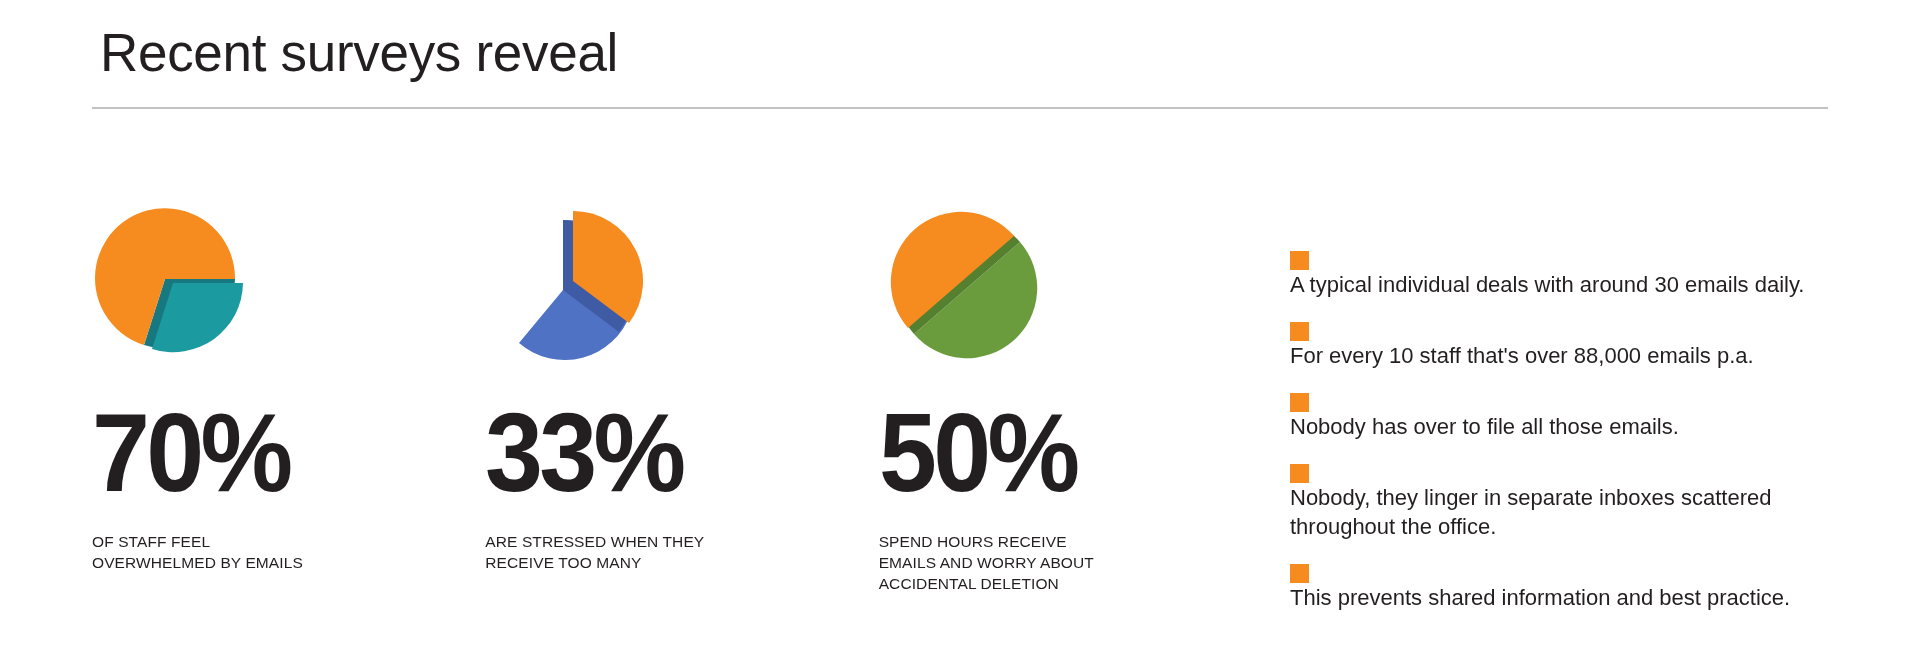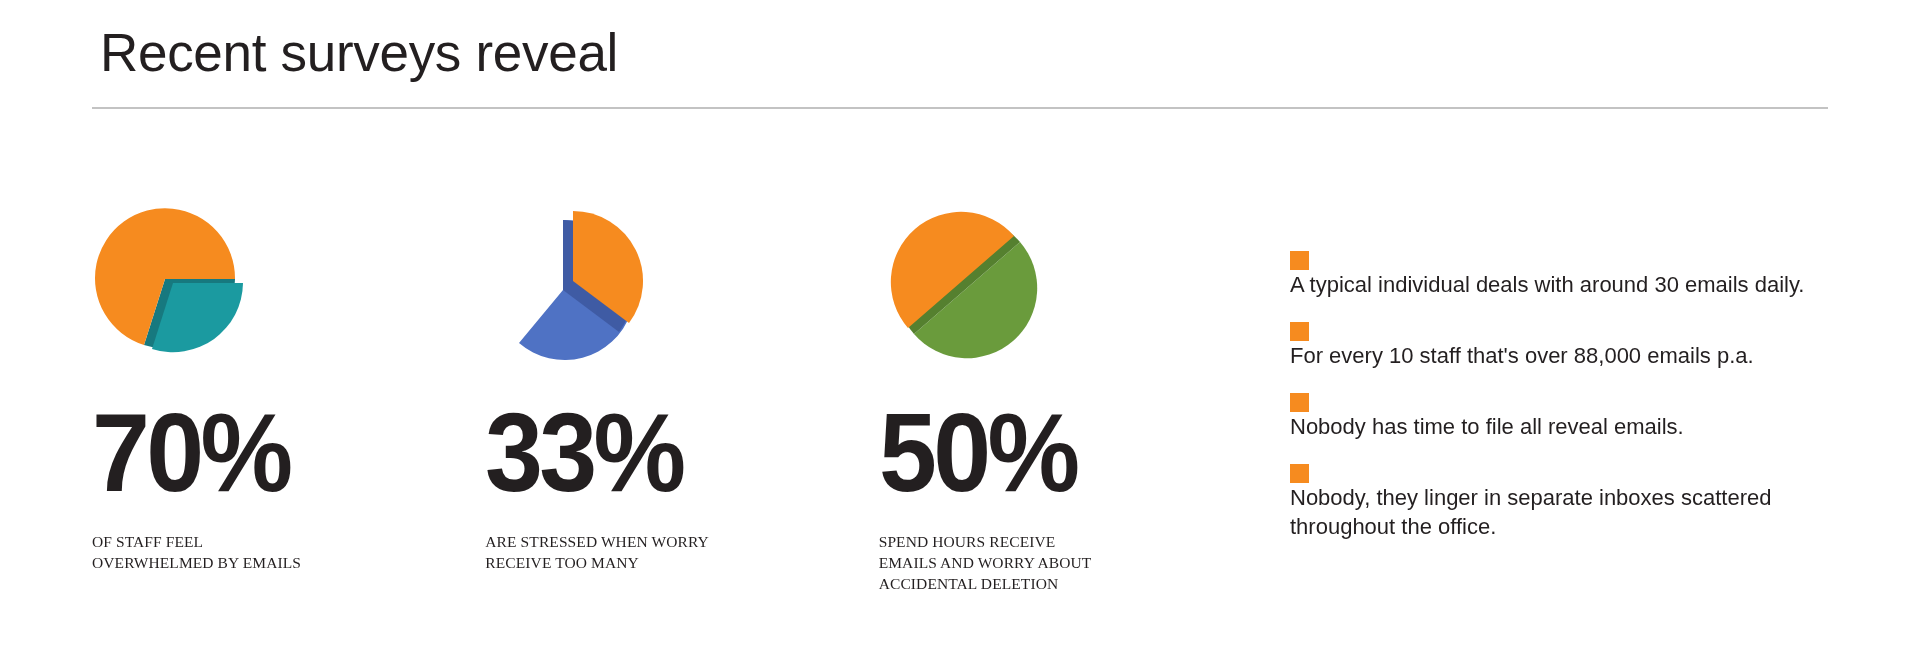--- a/index.html
+++ b/index.html
@@ -70,21 +70,21 @@
     font-size: 112px;
     line-height: 112px;
     letter-spacing: -4px;
     color: #231f20;
     margin: 22px 0 0 0;
     transform: scaleX(0.93);
     transform-origin: left center;
     white-space: nowrap;
   }
   .stat-caption {
-    font-family: Liberation Serif, serif;
+    font-family: Liberation Sans, sans-serif;
     font-weight: 400;
     font-size: 15.5px;
     line-height: 21px;
     letter-spacing: 0.1px;
     color: #231f20;
     margin-top: 22px;
     max-width: 280px;
     white-space: pre-line;
   }
 
@@ -148,21 +148,21 @@
       <svg width="200" height="185" viewBox="0 0 200 185" aria-hidden="true">
 
         <path fill="#4f72c4" d="M 78,100 L 78,30 A 70,70 0 1 1 34,153 Z"></path>
 
         <path fill="#3f5ba4" d="M 78,100 L 78,30 A 70,70 0 0 1 134,142 Z"></path>
 
         <path fill="#f68b1f" d="M 88,91 L 88,21 A 70,70 0 0 1 144,133 Z"></path>
       </svg>
     </div>
     <div class="stat-value">33%</div>
-    <div class="stat-caption">ARE STRESSED WHEN WORRY
+    <div class="stat-caption">ARE STRESSED WHEN THEY
 RECEIVE TOO MANY</div>
   </div>
 
   <div class="stat-block">
     <div class="pie-wrap">
       <svg width="200" height="185" viewBox="0 0 200 185" aria-hidden="true">
 
         <path fill="#6a9b3c" d="M 88,98 L 141,52 A 70,70 0 1 1 35,144 Z"></path>
 
         <path fill="#55802f" d="M 88,98 L 141,52 A 70,70 0 0 0 35,144 Z"></path>
@@ -182,19 +182,23 @@
   <div class="fact-item">
     <span class="fact-bullet"></span>
     <span class="fact-text">A typical individual deals with around 30 emails daily.</span>
   </div>
   <div class="fact-item">
     <span class="fact-bullet"></span>
     <span class="fact-text">For every 10 staff that's over 88,000 emails p.a.</span>
   </div>
   <div class="fact-item">
     <span class="fact-bullet"></span>
-    <span class="fact-text">Nobody has time to file all reveal emails.</span>
+    <span class="fact-text">Nobody has over to file all those emails.</span>
   </div>
   <div class="fact-item">
     <span class="fact-bullet"></span>
     <span class="fact-text">Nobody, they linger in separate inboxes scattered throughout the office.</span>
   </div>
+  <div class="fact-item">
+    <span class="fact-bullet"></span>
+    <span class="fact-text">This prevents shared information and best practice.</span>
+  </div>
 </div>
 
 </body></html>

